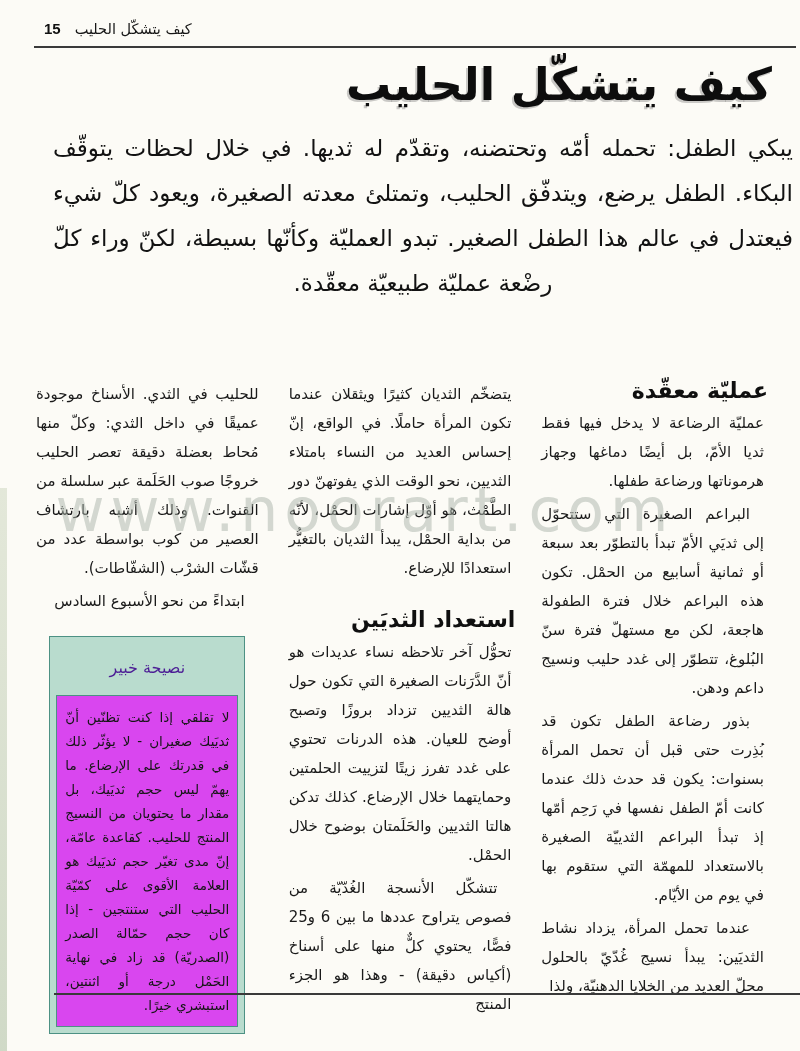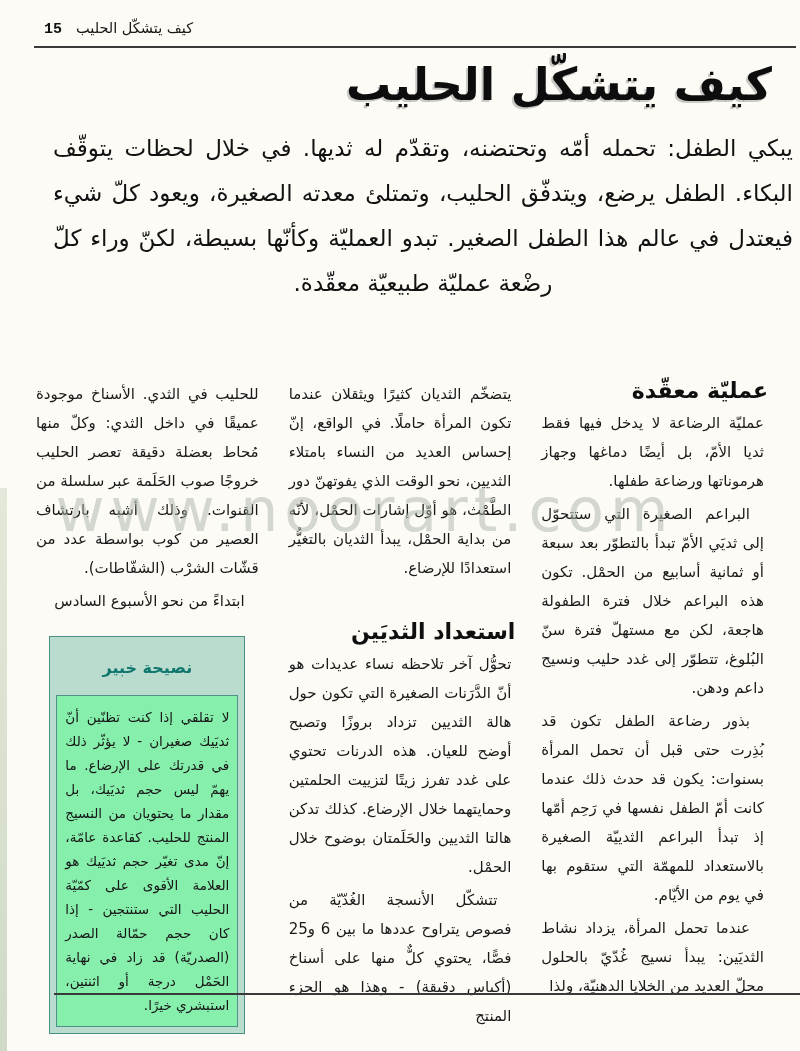--- a/index.html
+++ b/index.html
@@ -21,21 +21,21 @@
     position: absolute;
     top: 20px;
     left: 44px;
     direction: rtl;
     display: flex;
     align-items: baseline;
     gap: 14px;
     white-space: nowrap;
   }
   .running-title { font-size: 14.5px; color: #161616; }
-  .page-number { font-family: Liberation Mono, monospace; font-weight: bold; font-size: 15px; color: #111; }
+  .page-number { font-family: Liberation Sans, sans-serif; font-weight: bold; font-size: 15px; color: #111; }
   .header-rule {
     position: absolute;
     top: 46px; left: 34px; width: 762px; height: 2px;
     background: #3a3a3a;
   }
 
   
   .main-title {
     position: absolute;
     top: 58px; right: 28px;
@@ -65,39 +65,39 @@
     position: absolute;
     top: 376px; left: 32px; width: 736px; height: 600px;
     direction: rtl;
     display: flex;
     gap: 22px;
   }
   .col { flex: 1; text-align: justify; font-size: 15px; line-height: 29px; color: #1a1a1a; }
   .col h3 { font-size: 22px; font-weight: bold; line-height: 29px; color: #0f0f0f; }
   .col p { margin: 4px; }
   .col p.ind { text-indent: 14px; }
-  .col .h-gap { margin-top: 34px; margin-bottom: 4px; }
+  .col .h-gap { margin-top: 22px; margin-bottom: 4px; }
 
   
   .tipbox {
     width: 196px;
     margin: 20px auto 0;
     background: #b9dcce;
     border: 1px solid #4d9184;
     padding: 6px;
   }
   .tipbox-title {
     text-align: center;
-    font-weight: bold;
+    font-weight: normal;
     font-size: 16px;
-    color: #0f766e;
+    color: #4c1d95;
     padding: 10px 0 13px;
   }
   .tipbox-inner {
-    background: #86efac;
+    background: #d946ef;
     border: 1px solid #4d9184;
     padding: 9px 8px;
     font-size: 13.5px;
     line-height: 24px;
     text-align: justify;
     direction: rtl;
     color: #161616;
   }
 
   

